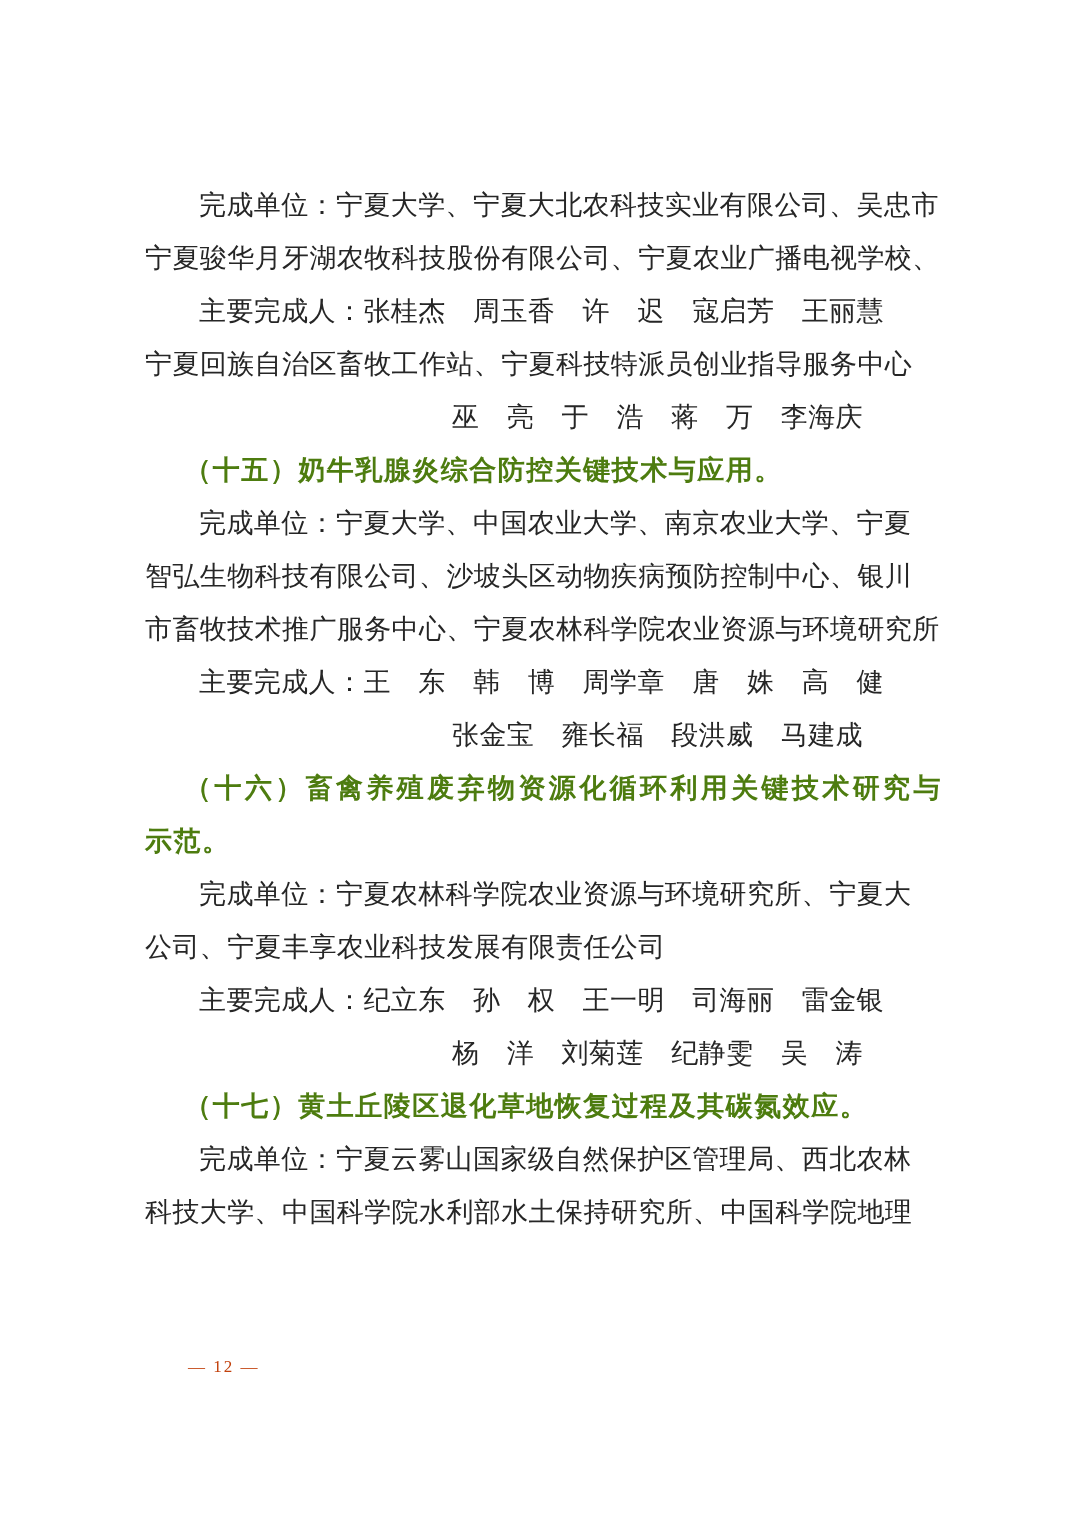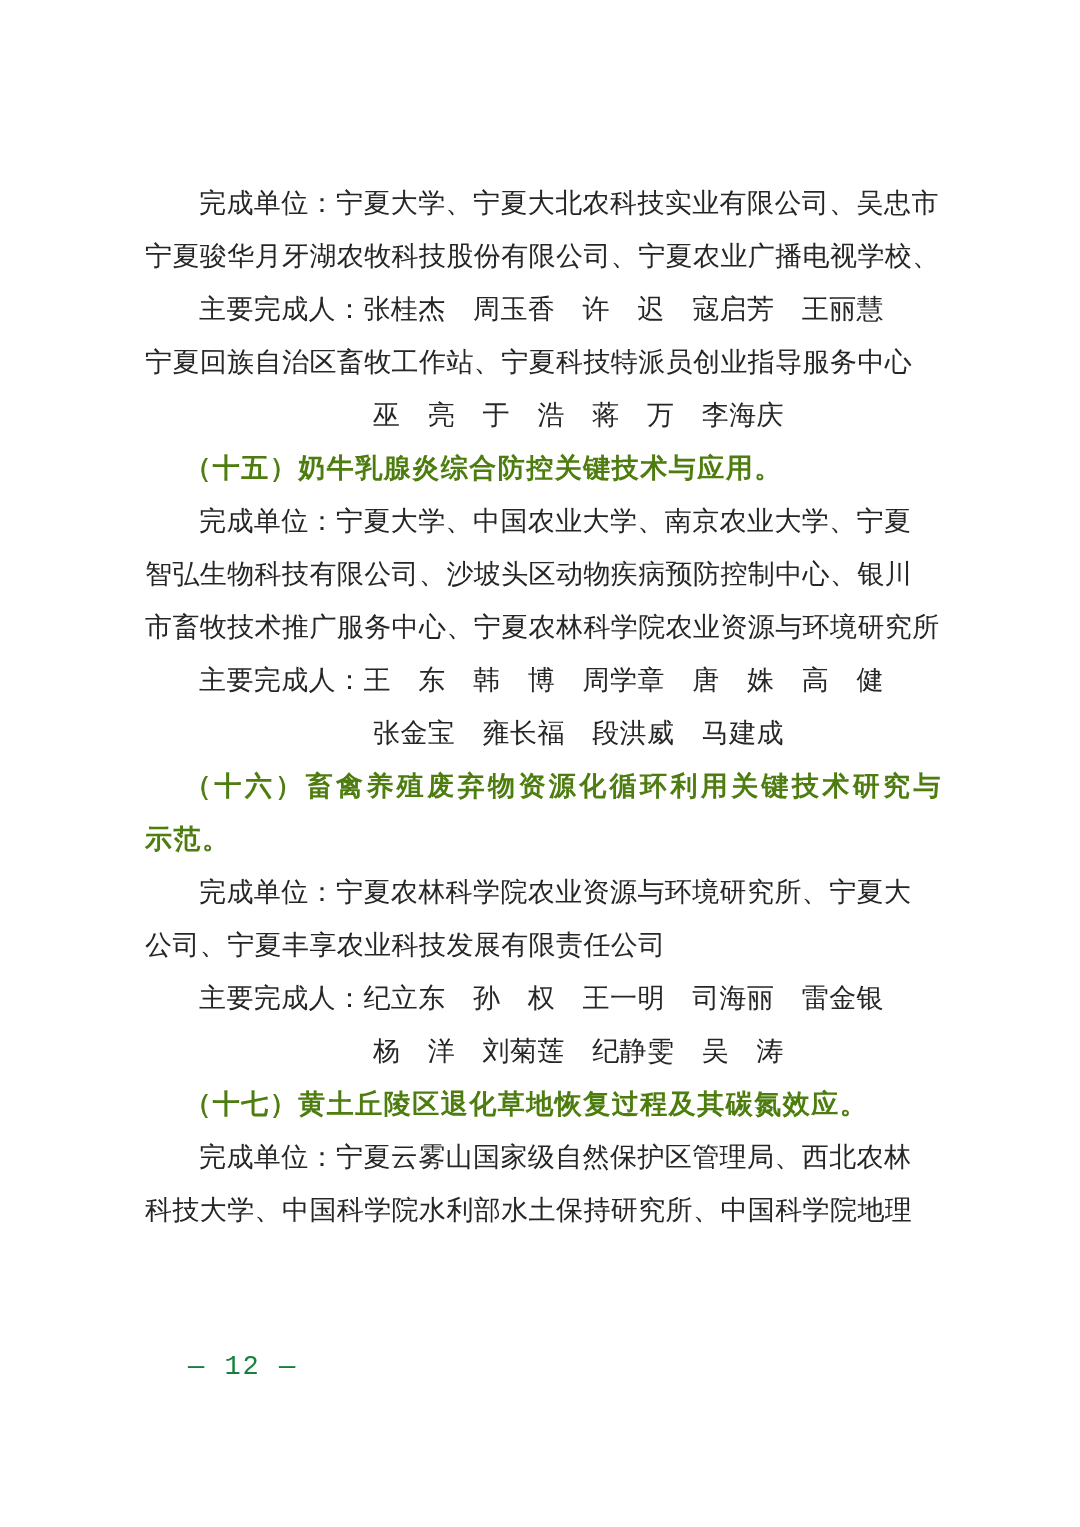--- a/index.html
+++ b/index.html
@@ -5,21 +5,21 @@
   html, body {
     margin: 0;
     padding: 0;
     background: #ffffff;
   }
   .page {
     position: relative;
     width: 1080px;
     height: 1527px;
     background: #ffffff;
-    font-family: Liberation Mono, monospace;
+    font-family: Liberation Serif, serif;
     color: #262626;
     overflow: hidden;
   }
   .content {
     position: absolute;
     left: 145px;
     top: 179px;
     width: 797px;
     font-size: 27px;
     letter-spacing: 0.4px;
@@ -27,43 +27,43 @@
   .line {
     height: 53px;
     line-height: 53px;
     white-space: nowrap;
   }
   
   .first { text-indent: 2em; }
   
   .cont { }
   
-  .names2 { padding-left: 228px; }
+  .names2 { padding-left: 228px; text-align: center; }
   
   .heading, .heading-stretch, .heading-cont {
     font-weight: bold;
     color: #4d7c0f;
     letter-spacing: 1.5px;
   }
   .heading { text-indent: 1.45em; }
   .heading-stretch {
     text-indent: 1.45em;
     white-space: normal;
     text-align: justify;
     text-align-last: justify;
   }
   .heading-cont { }
   .footer {
     position: absolute;
     left: 188px;
     top: 1346px;
     height: 42px;
     line-height: 42px;
-    font-size: 27px;
-    color: #15803d;
+    font-size: 17px;
+    color: #c2410c;
     letter-spacing: 2px;
     text-align: right;
   }
 </style>
 </head>
 <body>
 
 <div class="page">
   <div class="content">
 

